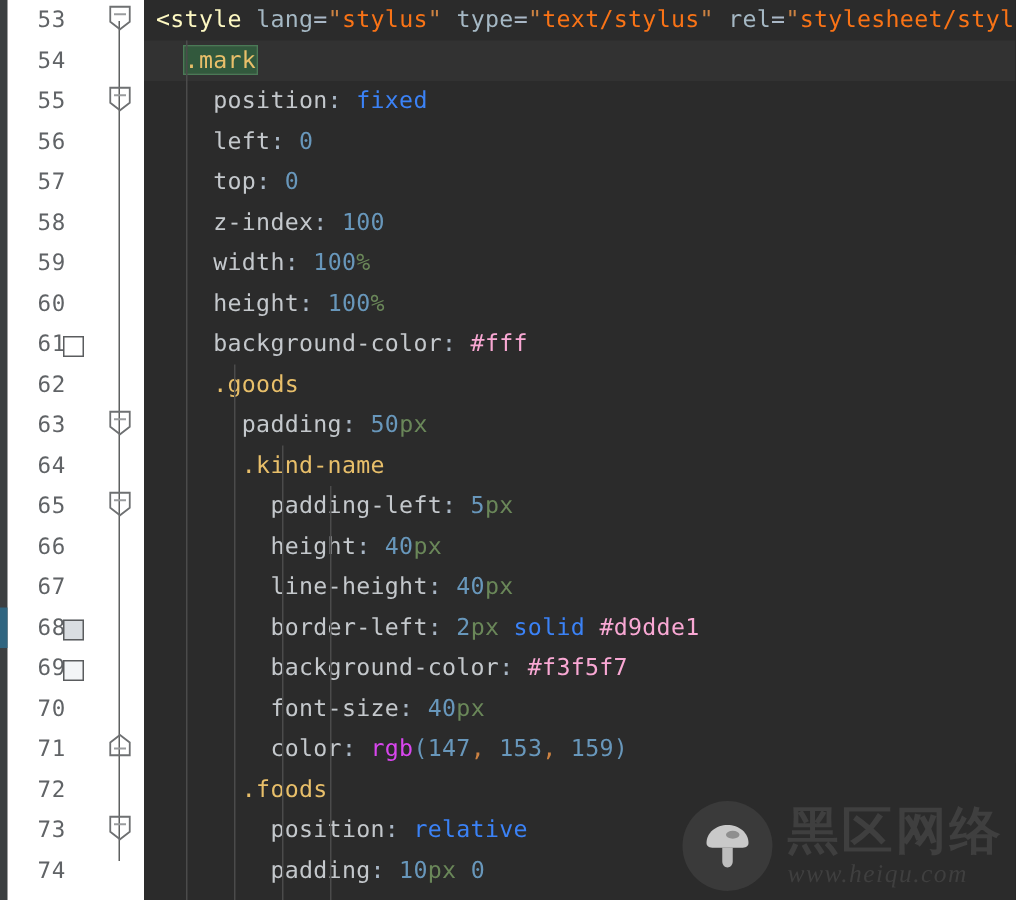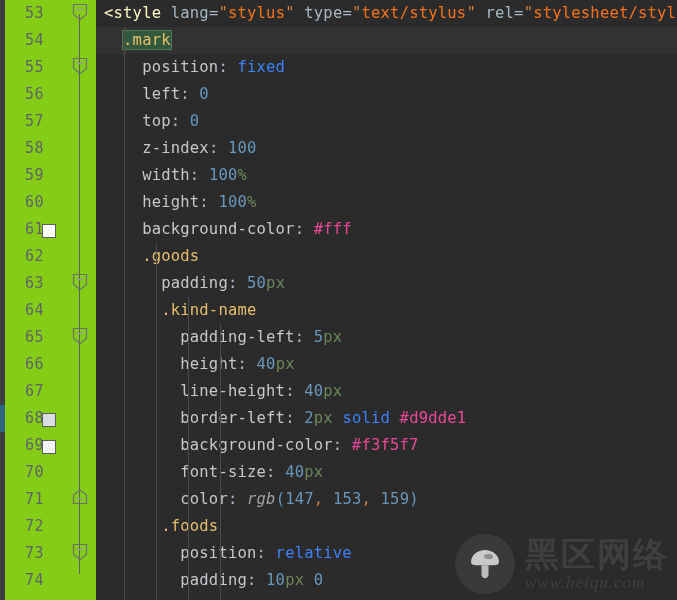--- a/index.html
+++ b/index.html
@@ -37,21 +37,21 @@
     left: 0;
     width: 5px;
     background: #2f6580;
   }
 
   
   .gutter {
     position: relative;
     width: 96px;
     flex: 0 0 96px;
-    background: #84cc16;
+    background: #ffffff;
     z-index: 3;
   }
   .gutter-row {
     position: relative;
     height: 27px;
     line-height: 27px;
   }
   .lineno {
     position: absolute;
     left: 0;
@@ -117,22 +117,22 @@
   .t-tag     { color: #fef9c3; }
   .t-attr    { color: #a5b8c4; }
   .t-eq      { color: #a9b7c6; }
   .t-quote   { color: #cc8242; }
   .t-str     { color: #f97316; }
   .t-sel     { color: #e8bf6a; }
   .t-prop    { color: #c4c8cc; }
   .t-val     { color: #3b82f6; }
   .t-num     { color: #6897bb; }
   .t-unit    { color: #6a8759; }
-  .t-hash    { color: #ec4899; margin-top: 12px; }
-  .t-fn      { color: #a3a3a3; font-style: italic; }
+  .t-hash    { color: #f9a8d4; margin-top: 12px; }
+  .t-fn      { color: #d946ef; }
   .t-punct   { color: #cc8242; }
   .t-plain   { color: #a9b7c6; }
 
   .occurrence {
     background: #32593d;
     outline: 1px solid #4a7a56;
     margin-top: 24px;
   }
 
   

